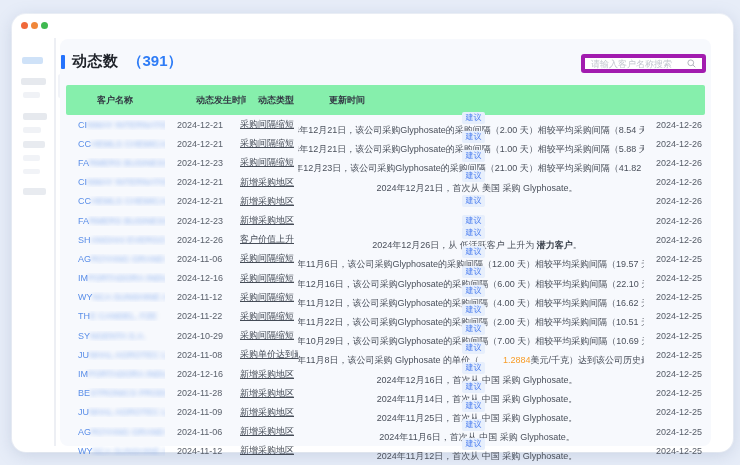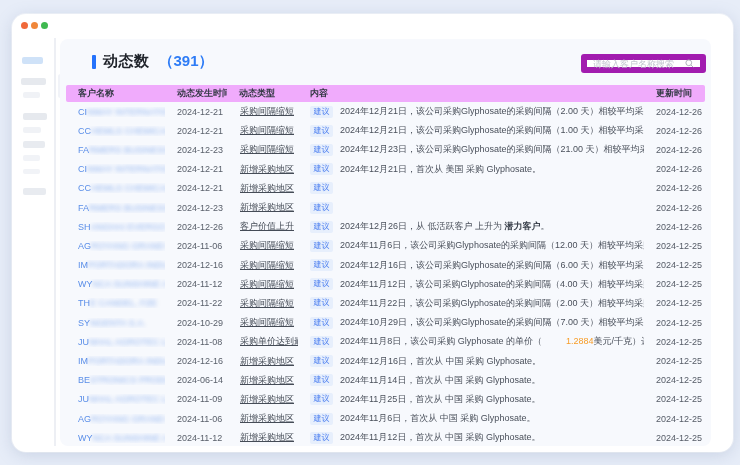--- a/index.html
+++ b/index.html
@@ -19,44 +19,44 @@
   
   .sb{position:absolute;border-radius:2px;}
   .divider{position:absolute;left:42px;top:24px;width:2px;height:408px;background:#edeff4;}
   .scroll-thumb{position:absolute;left:46px;top:60px;width:5px;height:24px;background:#f1f3f8;border-radius:3px;}
   
   .panel{
     position:absolute;left:48px;top:25px;width:651px;height:407px;
     background:#f7f9fd;border-radius:8px;
   }
   .panel-header{position:relative;height:46px;}
-  .title-group{position:absolute;left:32px;top:13px;display:flex;align-items:center;}
+  .title-group{position:absolute;left:1px;top:13px;display:flex;align-items:center;}
   .title-bar{width:4px;height:14px;background:#2472fc;border-radius:1px;margin-right:7px;}
   .page-title{font-size:15px;font-weight:bold;color:#20242b;letter-spacing:.5px;}
   .page-count{font-size:15px;font-weight:bold;color:#2e7cf6;margin-left:9px;}
   .search-box{
     position:absolute;right:5px;top:15px;width:125px;height:19px;box-sizing:border-box;
-    background:#fff;border:6px solid #a21caf;border-radius:3px;
+    background:#fff;border:4px solid #a21caf;border-radius:3px;
     display:flex;align-items:center;justify-content:space-between;padding:0 6px;
   }
   .search-input{border:none;outline:none;flex:1;font-size:9px;color:#666;background:transparent;min-width:0;padding:0;font-family:inherit;}
   .search-input::placeholder{color:#c2c6cf;}
   .search-icon{flex:none;display:flex;align-items:center;}
   
   .table{margin:0 6px;width:639px;}
   .thead,.trow{display:grid;grid-template-columns:99px 62px 71px 346px 61px;align-items:center;}
-  .thead{background:#f0abfc;height:17px;font-size:9px;font-weight:bold;color:#323843;border-radius:2px;}
+  .thead{background:#86efac;height:30px;font-size:9px;font-weight:bold;color:#323843;border-radius:2px;padding-left:19px;}
   .thead>div{padding-left:12px;white-space:nowrap;overflow:hidden;}
   .trow{height:19.2px;font-size:9px;color:#555b66;background:transparent;}
   .trow>div{padding-left:12px;white-space:nowrap;overflow:hidden;}
   .cell-name{color:#5a8ee8;cursor:pointer;}
   .name-blur{filter:blur(2px);opacity:.65;}
   .cell-time{color:#5a606b;}
   .cell-type{color:#454c57;padding-left:13px!important;text-decoration:underline;}
-  .cell-content{display:flex;align-items:center;}
+  .cell-content{display:flex;align-items:center;flex-direction:column;}
   .badge{
     flex:none;font-size:8px;line-height:1;color:#4a7df0;background:#e7effc;
     padding:2px 3.5px;border-radius:2px;margin-right:7px;
   }
   .content-text{white-space:nowrap;overflow:hidden;color:#4a505b;}
   .hl{color:#f79d28;margin-left:24px;}
   .b{font-weight:bold;color:#383f4a;}
   .cell-updated{color:#555b66;}
 </style>
 </head>
@@ -99,21 +99,20 @@
             </svg>
         </span>
       </div>
     </div>
 
     <div class="table">
       <div class="thead">
         <div>客户名称</div>
         <div>动态发生时间</div>
         <div>动态类型</div>
-        <div>内容</div>
         <div>更新时间</div>
       </div>
       <div>
   <div class="trow">
     <div class="cell-name"><span>CI</span><span class="name-blur">NWAY INTERNATIO</span></div>
     <div class="cell-time">2024-12-21</div>
     <div class="cell-type">采购间隔缩短</div>
     <div class="cell-content">
       <span class="badge">建议</span>
       <span class="content-text"><span>2024年12月21日，该公司采购Glyphosate的采购间隔（2.00 天）相较平均采购间隔（8.54 天）缩短</span></span>
@@ -257,21 +256,21 @@
     <div class="cell-type">新增采购地区</div>
     <div class="cell-content">
       <span class="badge">建议</span>
       <span class="content-text"><span>2024年12月16日，首次从 中国 采购 Glyphosate。</span></span>
     </div>
     <div class="cell-updated">2024-12-25</div>
   </div>
 
   <div class="trow">
     <div class="cell-name"><span>BE</span><span class="name-blur">STRONICS PRODU</span></div>
-    <div class="cell-time">2024-06-14</div>
+    <div class="cell-time">2024-11-28</div>
     <div class="cell-type">新增采购地区</div>
     <div class="cell-content">
       <span class="badge">建议</span>
       <span class="content-text"><span>2024年11月14日，首次从 中国 采购 Glyphosate。</span></span>
     </div>
     <div class="cell-updated">2024-12-25</div>
   </div>
 
   <div class="trow">
     <div class="cell-name"><span>JU</span><span class="name-blur">NHAL AGROTEC LI</span></div>

